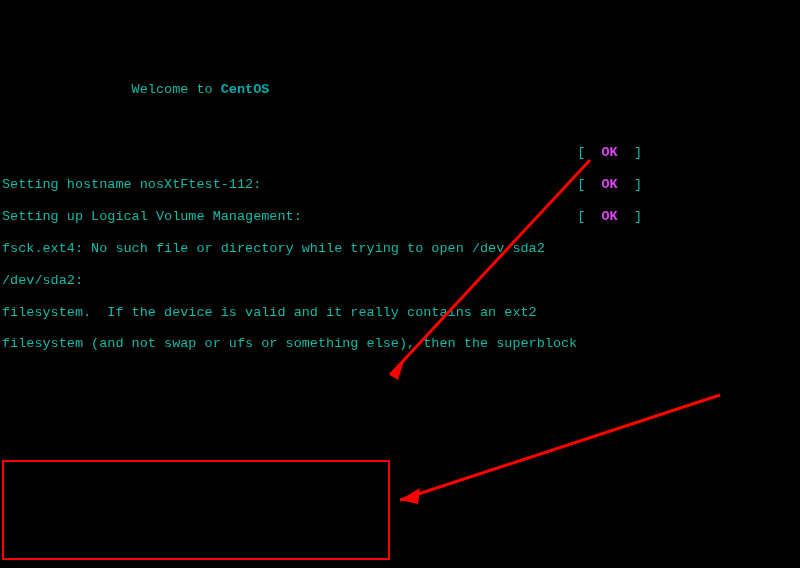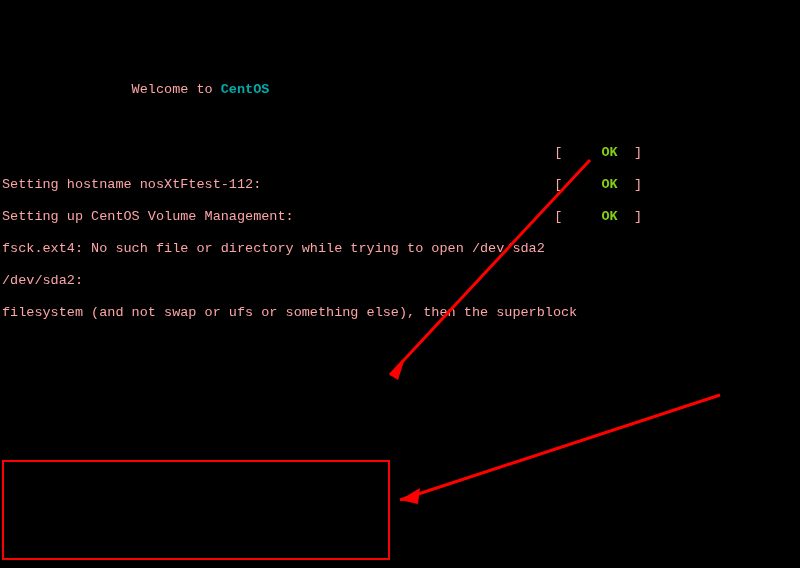--- a/index.html
+++ b/index.html
@@ -12,22 +12,22 @@
       width: 800px;
       height: 568px;
       box-sizing: border-box;
       line-height: 1.18;
       white-space: pre;
       position: relative;
       overflow: hidden;
     }
     .line { display: block; }
     .cyan { color: #00aaaa; font-weight: bold; margin-top: 32px; }
-    .green { color: #84cc16; font-weight: bold; margin-left: 23px; }
-    .white { color: #fca5a5; }
+    .green { color: #d946ef; font-weight: bold; }
+    .white { color: #14b8a6; }
     .status-row {
       display: flex;
       justify-content: space-between;
       width: 640px;
     }
     .status-left { white-space: pre; }
     .status-right { white-space: pre; }
     .highlight-box {
       position: absolute;
       border: 2px solid #ff0000;
@@ -53,23 +53,24 @@
 </head>
 <body>
 
 
 
 <div>
 <span class="line"><span class="white">                Welcome to </span><span class="cyan">CentOS</span></span>
 <span class="line"> </span>
 <div class="status-row"><span class="status-left white"></span><span class="status-right"><span class="white">[  </span><span class="green">OK</span><span class="white">  ]</span></span></div>
 <div class="status-row"><span class="status-left white">Setting hostname nosXtFtest-112:</span><span class="status-right"><span class="white">[  </span><span class="green">OK</span><span class="white">  ]</span></span></div>
-<div class="status-row"><span class="status-left white">Setting up CentOS Volume Management:</span><span class="status-right"><span class="white">[  </span><span class="green">OK</span><span class="white">  ]</span></span></div>
+<div class="status-row"><span class="status-left white">Setting up Logical Volume Management:</span><span class="status-right"><span class="white">[  </span><span class="green">OK</span><span class="white">  ]</span></span></div>
 <span class="line white">fsck.ext4: No such file or directory while trying to open /dev/sda2</span>
 <span class="line white">/dev/sda2:</span>
+<span class="line white">filesystem.  If the device is valid and it really contains an ext2</span>
 <span class="line white">filesystem (and not swap or ufs or something else), then the superblock</span>
 <span class="line"> </span>
 
 
 
 
 
 
 
 

